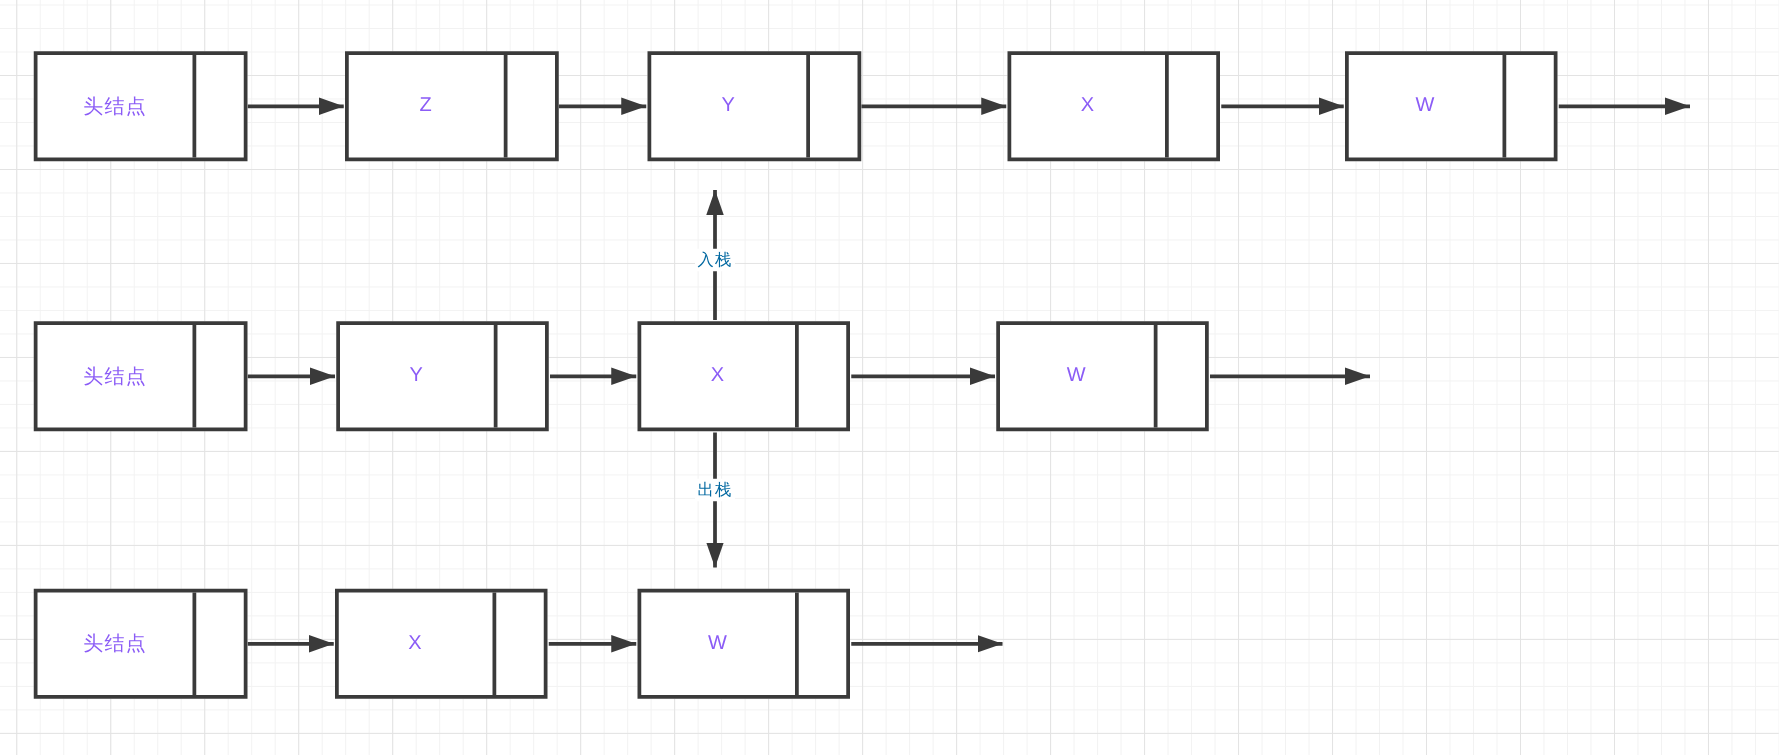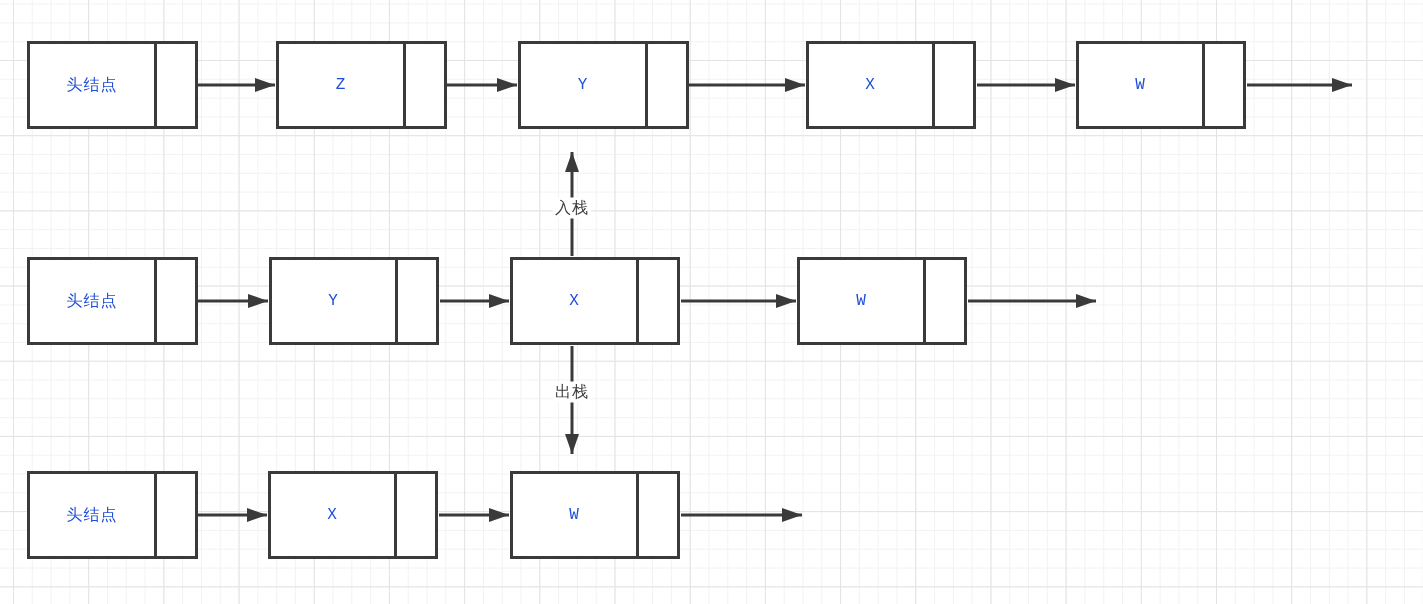--- a/index.html
+++ b/index.html
@@ -25,35 +25,34 @@
     position:absolute;
     height:88px;
     box-sizing:border-box;
     background:#ffffff;
     border:3px solid #3a3a3a;
     display:flex;
   }
   .node .labelcell{
     flex:1;
     display:flex;align-items:center;justify-content:center;
-    font-size:16px;color:#1d4ed8;
+    font-size:16px;color:#8b5cf6;
     letter-spacing:1px;
     user-select:none;
-    font-family:Liberation Mono, monospace;
   }
   .node .ptrcell{
     width:38px;
     border-left:3px solid #3a3a3a;
   }
   .edge-label{
     position:absolute;
     transform:translate(-50%,-50%);
     background:#ffffff;
     padding:0 2px;
-    font-size:16px;color:#404040;
+    font-size:13px;color:#0369a1;
     letter-spacing:1px;
     white-space:nowrap;
     user-select:none;
   }
 </style>
 </head>
 <body>
 
 <div class="canvas">
 

